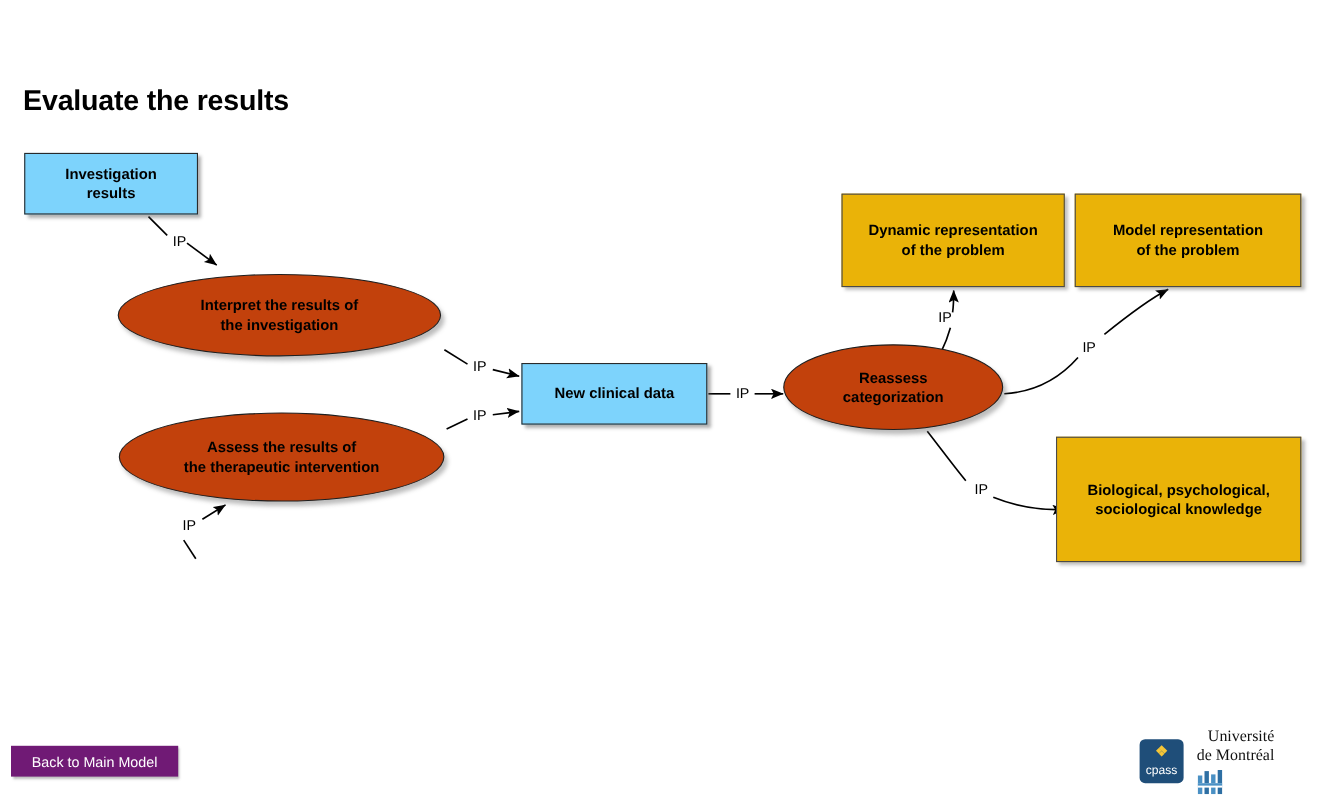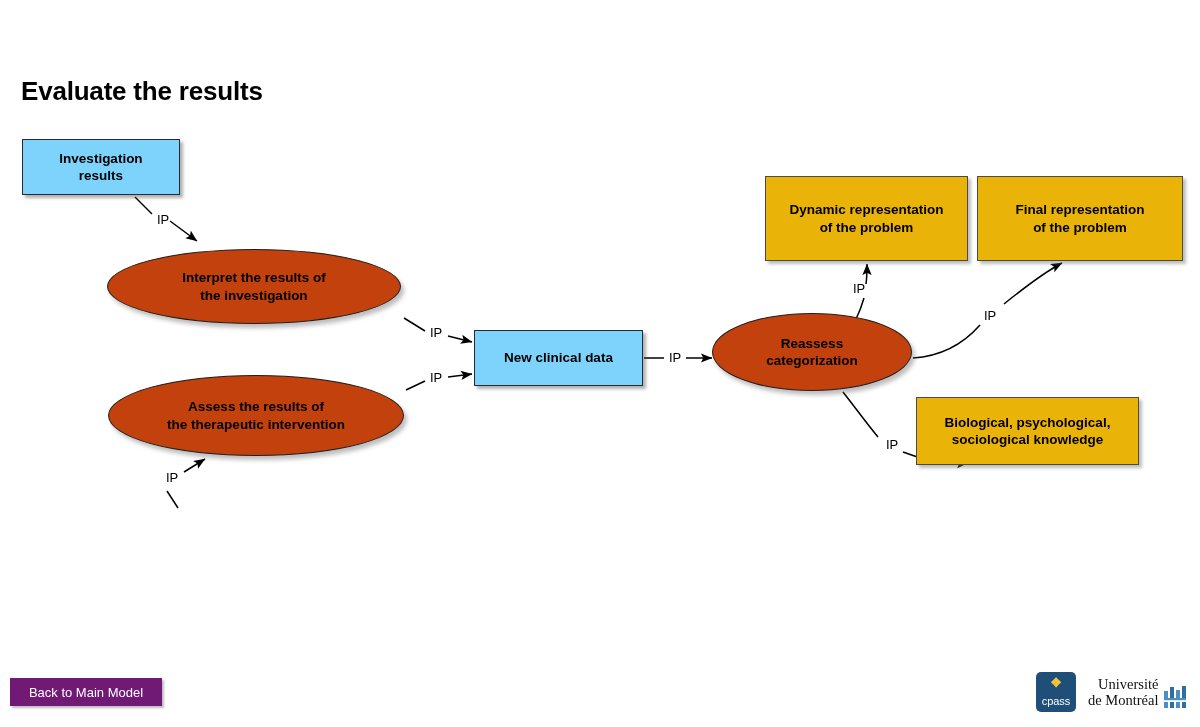--- a/index.html
+++ b/index.html
@@ -138,22 +138,23 @@
     left: 0; right: 0;
     bottom: 5px;
     text-align: center;
     font-size: 11px;
     line-height: 11px;
     color: #ffffff;
     font-family: "Liberation Sans", sans-serif;
   }
   #udem {
     display: flex;
-    align-items: flex-end;
+    align-items: flex-start;
     gap: 5px;
+    flex-direction: column;
   }
   #udem-text {
     font-family: "Liberation Serif", serif;
     font-size: 14.5px;
     line-height: 1.12;
     color: #111;
     text-align: right;
     font-weight: normal;
   }
   #udem-mark {
@@ -252,26 +253,26 @@
 
   <div class="node rect-beige" style="left:765px; top:176px; width:203px; height:85px;">
     <span class="lbl">
       <span>Dynamic representation</span><br>
       <span>of the problem</span>
     </span>
   </div>
 
   <div class="node rect-beige" style="left:977px; top:176px; width:206px; height:85px;">
     <span class="lbl">
-      <span>Final representation</span><br>
+      <span>Model representation</span><br>
       <span>of the problem</span>
     </span>
   </div>
 
-  <div class="node rect-beige" style="left:916px; top:397px; width:223px; height:68px;">
+  <div class="node rect-beige" style="left:960px; top:397px; width:223px; height:114px;">
     <span class="lbl">
       <span>Biological, psychological,</span><br>
       <span>sociological  knowledge</span>
     </span>
   </div>
 
   <button id="back-btn">Back to Main Model</button>
 
   <div id="logos">
     <div id="cpass-logo">

